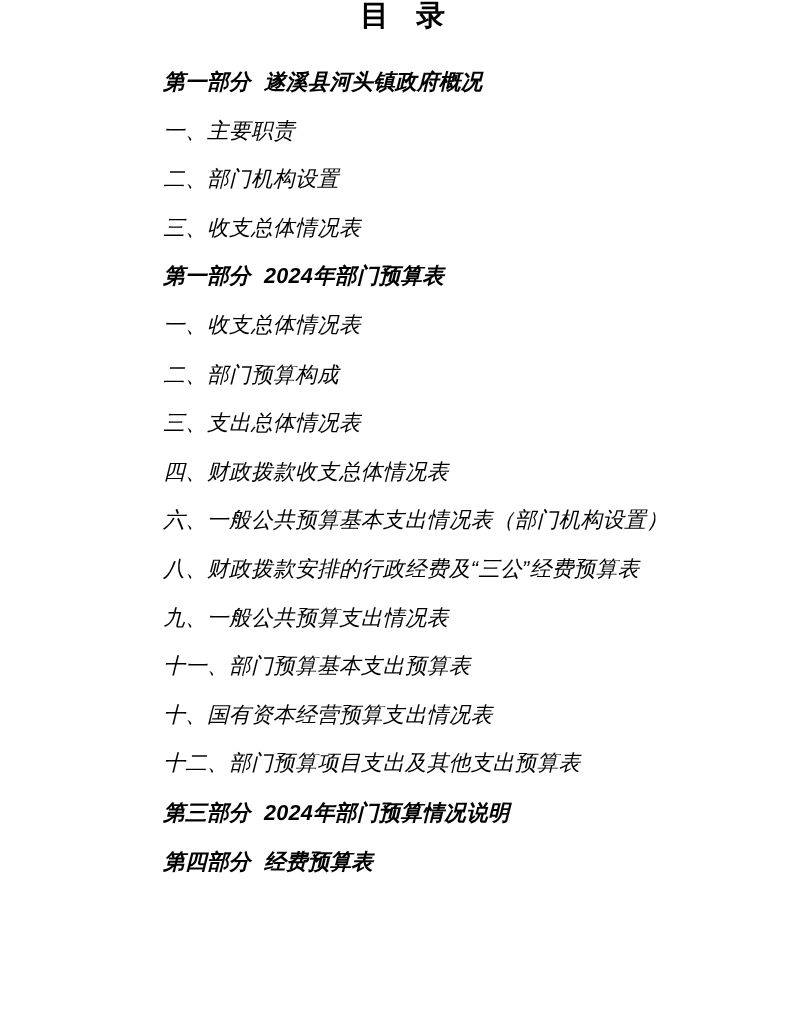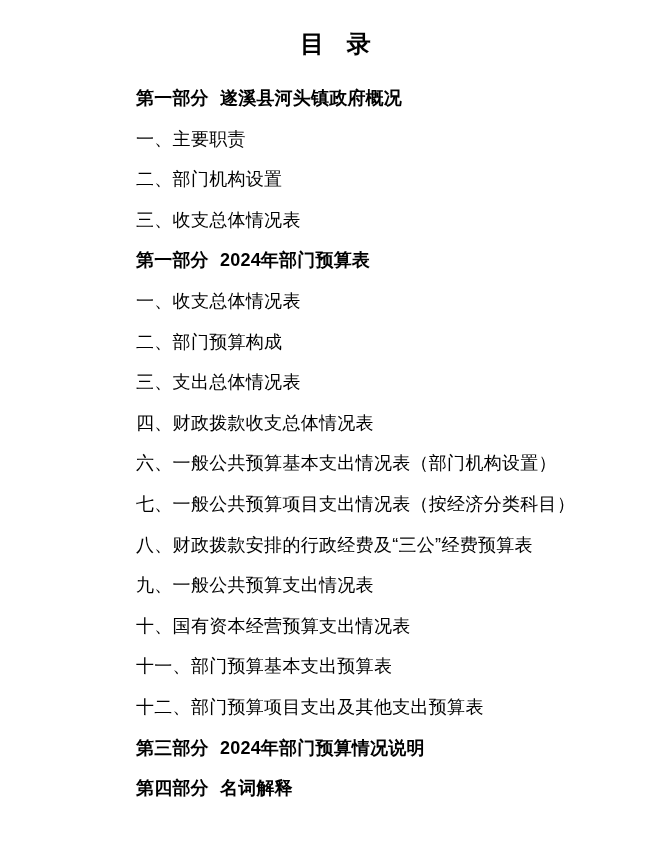--- a/index.html
+++ b/index.html
@@ -9,36 +9,36 @@
   }
   .page {
     position: relative;
     width: 672px;
     height: 855px;
     background: #ffffff;
     color: #000000;
     font-family: "Liberation Sans", sans-serif;
     overflow: hidden;
     box-sizing: border-box;
-    padding-top: 30px;
   }
   .doc-title {
     margin: 0;
     text-align: center;
     font-size: 24px;
     line-height: 28px;
     font-weight: bold;
     word-spacing: 14px;
     white-space: pre-wrap;
     letter-spacing: 1px;
   }
   .toc {
     margin-top: 20px;
     padding-left: 136px;
     padding-right: 40px;
+    font-style: italic;
   }
   .toc-line {
     line-height: 40.6px;
     white-space: pre-wrap;
   }
   .toc-line.heading {
     font-size: 18px;
     font-weight: bold;
     word-spacing: 6px;
     letter-spacing: 0.2px;
@@ -58,22 +58,21 @@
     <div class="toc-line heading">第一部分 遂溪县河头镇政府概况</div>
     <div class="toc-line item">一、主要职责</div>
     <div class="toc-line item">二、部门机构设置</div>
     <div class="toc-line item">三、收支总体情况表</div>
     <div class="toc-line heading">第一部分 2024年部门预算表</div>
     <div class="toc-line item">一、收支总体情况表</div>
     <div class="toc-line item">二、部门预算构成</div>
     <div class="toc-line item">三、支出总体情况表</div>
     <div class="toc-line item">四、财政拨款收支总体情况表</div>
     <div class="toc-line item">六、一般公共预算基本支出情况表（部门机构设置）</div>
-    <div class="toc-line item">七、一般公共预算项目支出情况表（按经济分类科目）</div>
     <div class="toc-line item">八、财政拨款安排的行政经费及“三公”经费预算表</div>
     <div class="toc-line item">九、一般公共预算支出情况表</div>
+    <div class="toc-line item">十一、部门预算基本支出预算表</div>
     <div class="toc-line item">十、国有资本经营预算支出情况表</div>
-    <div class="toc-line item">十一、部门预算基本支出预算表</div>
     <div class="toc-line item">十二、部门预算项目支出及其他支出预算表</div>
     <div class="toc-line heading">第三部分 2024年部门预算情况说明</div>
-    <div class="toc-line heading">第四部分 名词解释</div>
+    <div class="toc-line heading">第四部分 经费预算表</div>
   </div>
 </div>
 
 </body></html>

